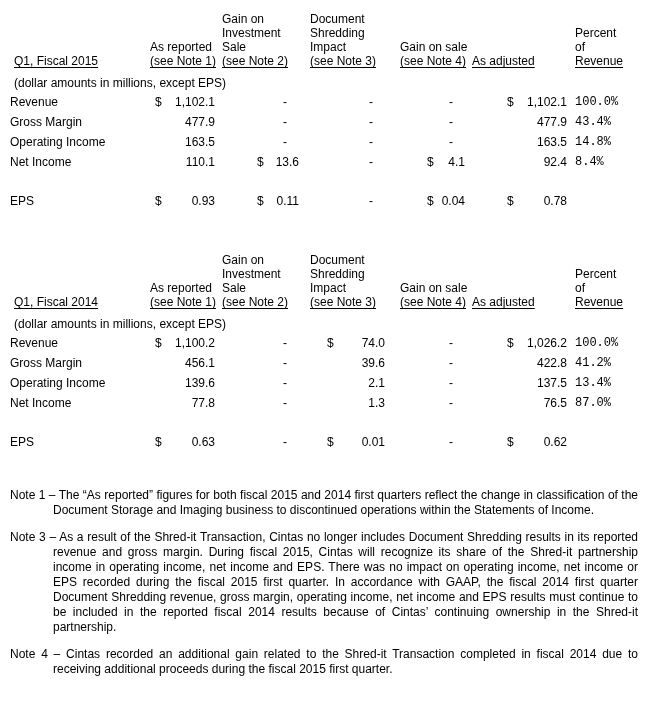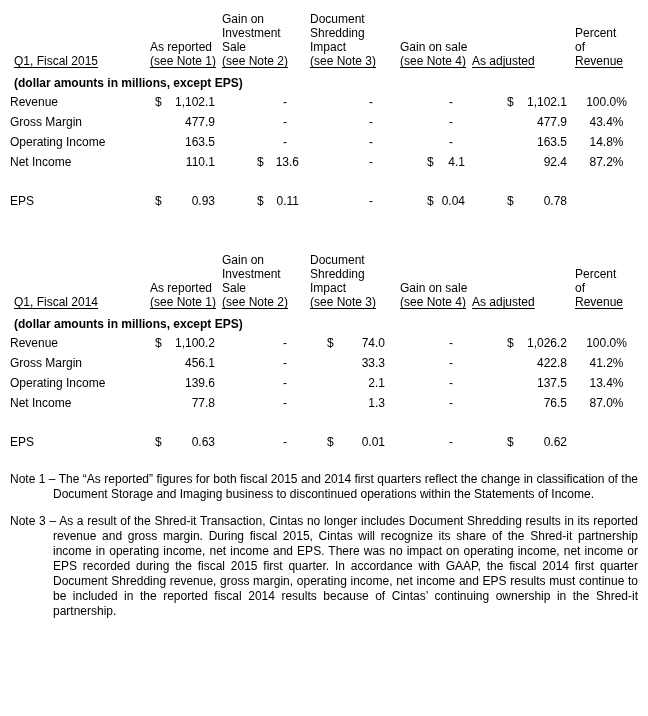--- a/index.html
+++ b/index.html
@@ -7,37 +7,37 @@
   .page{padding:6px 10px 0 10px;}
 
   table.fin{border-collapse:collapse;table-layout:fixed;width:628px;font-size:12px;}
   .w1{width:140px}.w2{width:72px}.w3{width:88px}.w4{width:90px}.w5{width:72px}.w6{width:103px}.w7{width:63px}
 
   tr.hdr td{vertical-align:bottom;height:62px;padding:0;}
   .hl{line-height:14px;text-align:left;white-space:nowrap;}
   .u{text-decoration:underline;text-underline-offset:2px;}
   .title{font-weight:normal;text-decoration:underline;text-underline-offset:2px;white-space:nowrap;padding-left:4px;display:inline-block;line-height:14px;}
 
-  tr.subhead td{height:22px;vertical-align:bottom;padding:0 0 2px 4px;white-space:nowrap;font-weight:bold;}
+  tr.subhead td{height:22px;vertical-align:bottom;padding:0 0 2px 4px;white-space:nowrap;}
 
   tr.row td{height:20px;vertical-align:middle;padding:0;}
   td.lbl{padding-left:4px;white-space:nowrap;}
   .m{display:flex;justify-content:space-between;line-height:20px;}
   .c2{padding-left:5px;padding-right:7px;}
   .c3{padding-left:35px;padding-right:11px;}
   .c4{padding-left:17px;padding-right:15px;}
   .c5{padding-left:27px;padding-right:7px;}
   .c6{padding-left:35px;padding-right:8px;}
   .dash .val{padding-right:12px;}
-  td.pct{text-align:center;padding-right:9px;}
+  td.pct{text-align:left;padding-right:9px;font-family:Liberation Mono, monospace;}
   tr.spacer td{height:19px;padding:0;}
 
   .tbl2{margin-top:36px;}
 
-  .notes{margin-top:20px;font-size:12px;line-height:15px;}
+  .notes{margin-top:36px;font-size:12px;line-height:15px;}
   p.note{margin:0 0 12px 0;text-align:justify;padding-left:43px;text-indent:-43px;}
   .note-label{white-space:nowrap;}
 </style>
 </head>
 <body>
 
 <div class="page">
 
   <table class="fin">
     <colgroup>
@@ -211,21 +211,21 @@
               <span class="cur">$</span>
               <span class="val">4.1</span>
             </div>
           </td>
       <td>
             <div class="m c6">
               <span class="cur"></span>
               <span class="val">92.4</span>
             </div>
           </td>
-      <td class="pct">87.2%</td>
+      <td class="pct">8.4%</td>
     </tr>
     <tr class="spacer">
           <td colspan="7"></td>
         </tr>
     <tr class="row">
       <td class="lbl">EPS</td>
       <td>
             <div class="m c2">
               <span class="cur">$</span>
               <span class="val">0.93</span>
@@ -349,21 +349,21 @@
           </td>
       <td>
             <div class="m c3 dash">
               <span class="cur"></span>
               <span class="val">-</span>
             </div>
           </td>
       <td>
             <div class="m c4">
               <span class="cur"></span>
-              <span class="val">33.3</span>
+              <span class="val">39.6</span>
             </div>
           </td>
       <td>
             <div class="m c5 dash">
               <span class="cur"></span>
               <span class="val">-</span>
             </div>
           </td>
       <td>
             <div class="m c6">
@@ -477,15 +477,16 @@
             </div>
           </td>
       <td class="pct"></td>
     </tr>
   </tbody>
     </table>
 
   <div class="notes">
     <p class="note"><span class="note-label">Note 1 –</span> <span>The “As reported” figures for both fiscal 2015 and 2014 first quarters reflect the change in classification of the Document Storage and Imaging business to discontinued operations within the Statements of Income.</span></p>
     <p class="note"><span class="note-label">Note 3 –</span> <span>As a result of the Shred-it Transaction, Cintas no longer includes Document Shredding results in its reported revenue and gross margin.  During fiscal 2015, Cintas will recognize its share of the Shred-it partnership income in operating income, net income and EPS.  There was no impact on operating income, net income or EPS recorded during the fiscal 2015 first quarter.  In accordance with GAAP, the fiscal 2014 first quarter Document Shredding revenue, gross margin, operating income, net income and EPS results must continue to be included in the reported fiscal 2014 results because of Cintas’ continuing ownership in the Shred-it partnership.</span></p>
+    <p class="note"><span class="note-label">Note 4 –</span> <span>Cintas recorded an additional gain related to the Shred-it Transaction completed in fiscal 2014 due to receiving additional proceeds during the fiscal 2015 first quarter.</span></p>
   </div>
 
 </div>
 
 </body></html>

